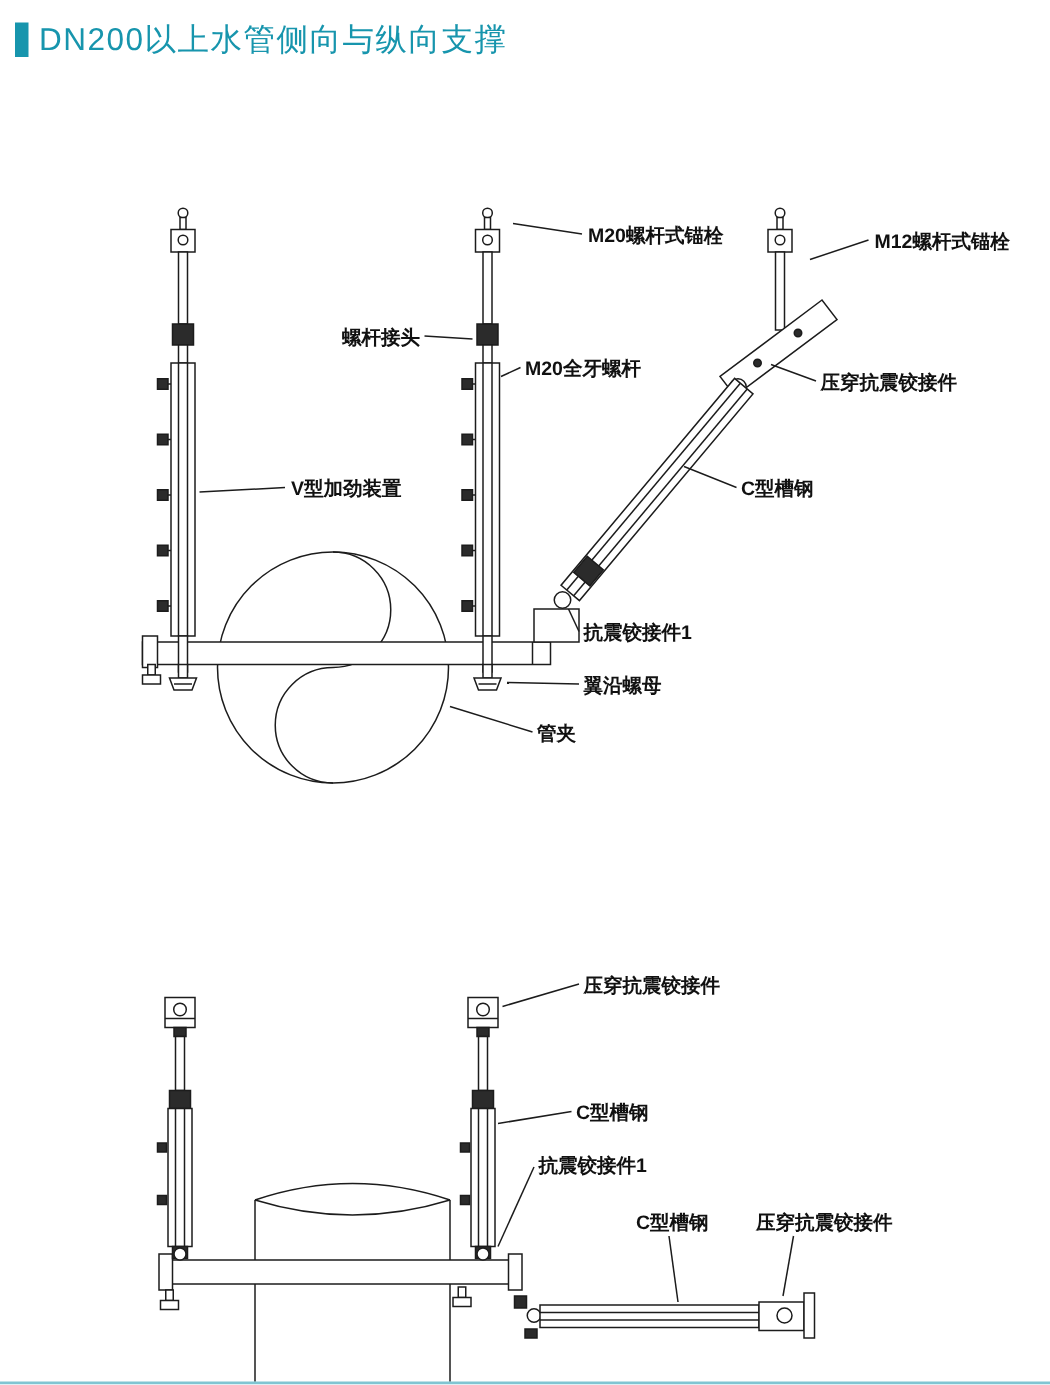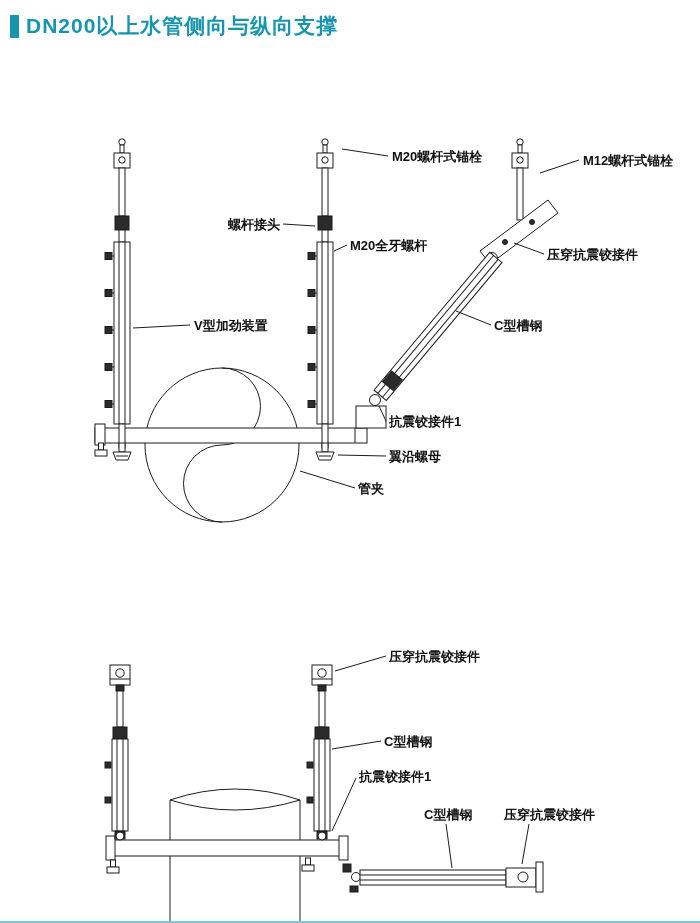--- a/index.html
+++ b/index.html
@@ -4,21 +4,21 @@
 <style>
   html,body { margin:0; padding:0; }
   body {
     width:700px; height:923px; background:#ffffff; overflow:hidden;
     font-family:"Liberation Sans","DejaVu Sans",sans-serif;
   }
   .page { position:relative; width:700px; height:923px; background:#ffffff; }
   .header { position:absolute; top:12px; left:10px; display:flex; align-items:center; gap:7px; }
   .accent-bar { width:9px; height:23px; background:var(--accent,#1795ad); }
   .page-title {
-    font-size:21px; font-weight:bold; color:var(--accent,#1795ad); letter-spacing:1px;
+    font-size:21px; font-weight:normal; color:var(--accent,#1795ad); letter-spacing:1px;
   }
   .bottom-rule { position:absolute; left:0; bottom:0; width:700px; height:2px; background:var(--accent,#1795ad); opacity:.55; }
   .diagram-svg { position:absolute; left:0; top:0; }
   svg .s    { stroke:#1c1c1c; stroke-width:1; fill:none; }
   svg .w    { stroke:#1c1c1c; stroke-width:1; fill:#ffffff; }
   svg .dark { stroke:#1c1c1c; stroke-width:1; fill:#2b2b2b; }
   svg .leader { stroke:#1c1c1c; stroke-width:1; }
   svg .label {
     font-family:"Liberation Sans","DejaVu Sans",sans-serif;
     font-size:13px; font-weight:600; fill:#111111; stroke:none;

